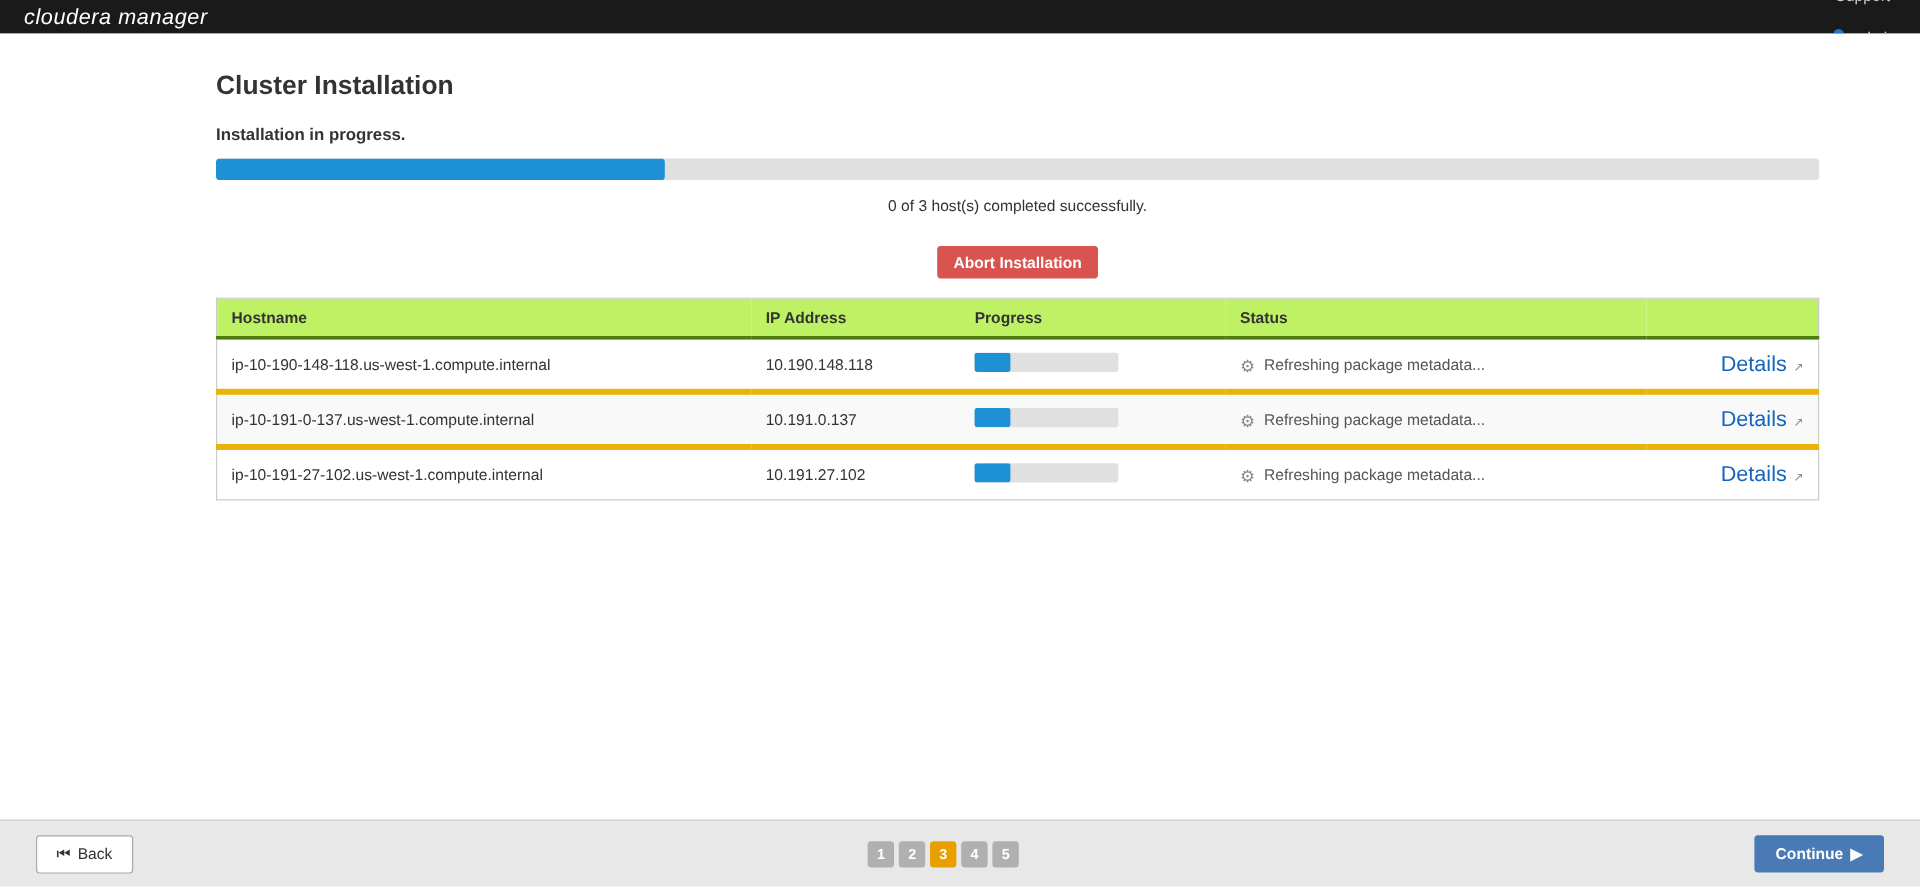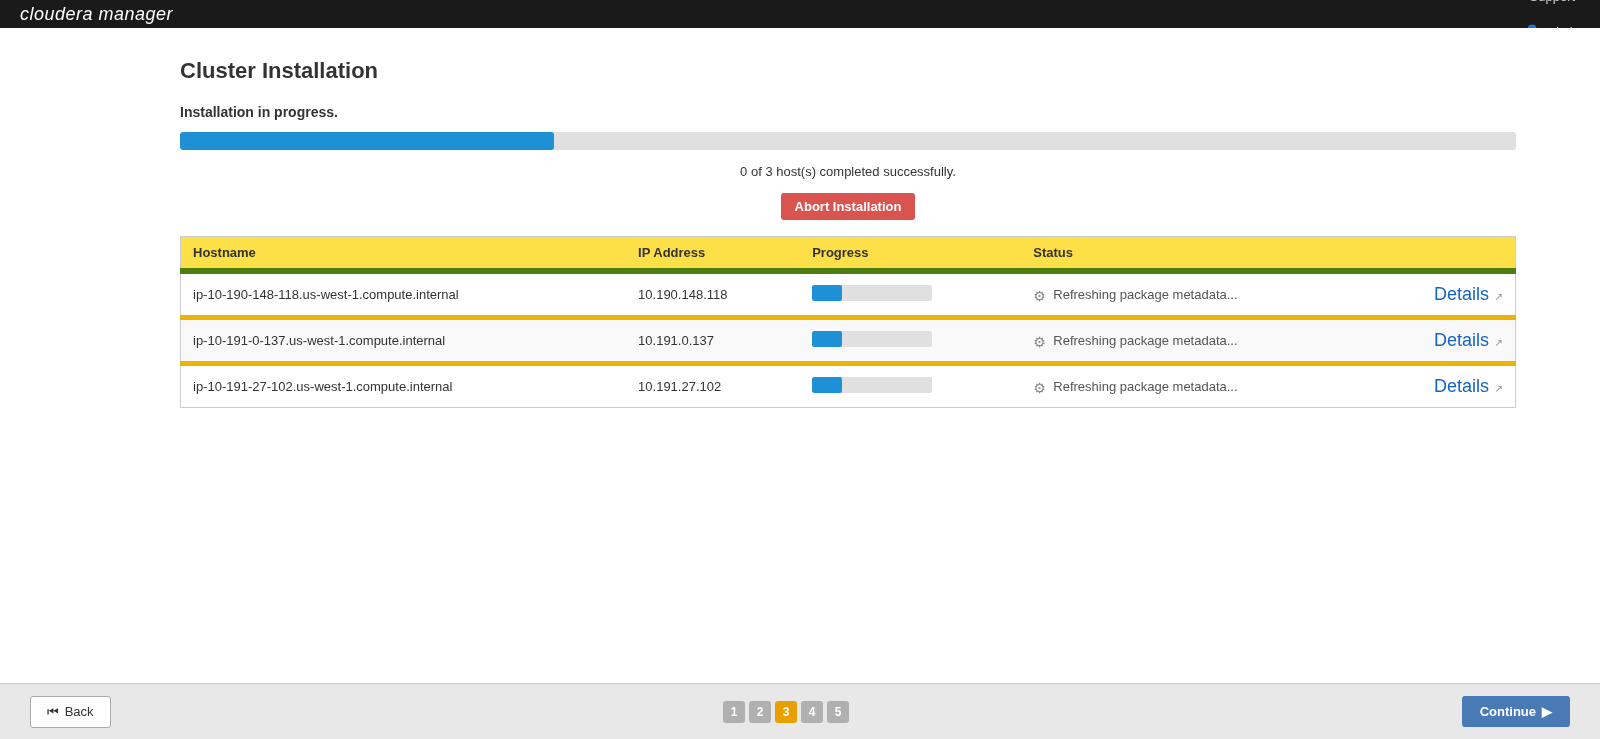--- a/index.html
+++ b/index.html
@@ -86,37 +86,38 @@
 
     .abort-btn {
       background: #d9534f;
       color: #fff;
       border: none;
       padding: 6px 14px;
       border-radius: 3px;
       cursor: pointer;
       font-size: 13px;
       font-weight: bold;
+      margin-top: 12px;
     }
 
     
     .hosts-table {
       width: 100%;
       border-collapse: collapse;
       border: 1px solid #ccc;
       background: #fff;
       font-size: 13px;
     }
     .hosts-table th {
-      background: #fde047;
+      background: #bef264;
       text-align: left;
       padding: 8px 12px;
       font-weight: bold;
       color: #333;
-      border-bottom: 6px solid #4d7c0f;
+      border-bottom: 3px solid #4d7c0f;
     }
     .hosts-table td {
       padding: 10px 12px;
       vertical-align: middle;
       border-bottom: 5px solid #eab308;
       color: #333;
     }
     .hosts-table tr:last-child td { border-bottom: none; }
     .hosts-table tr:nth-child(even) td { background: #f9f9f9; }
 

